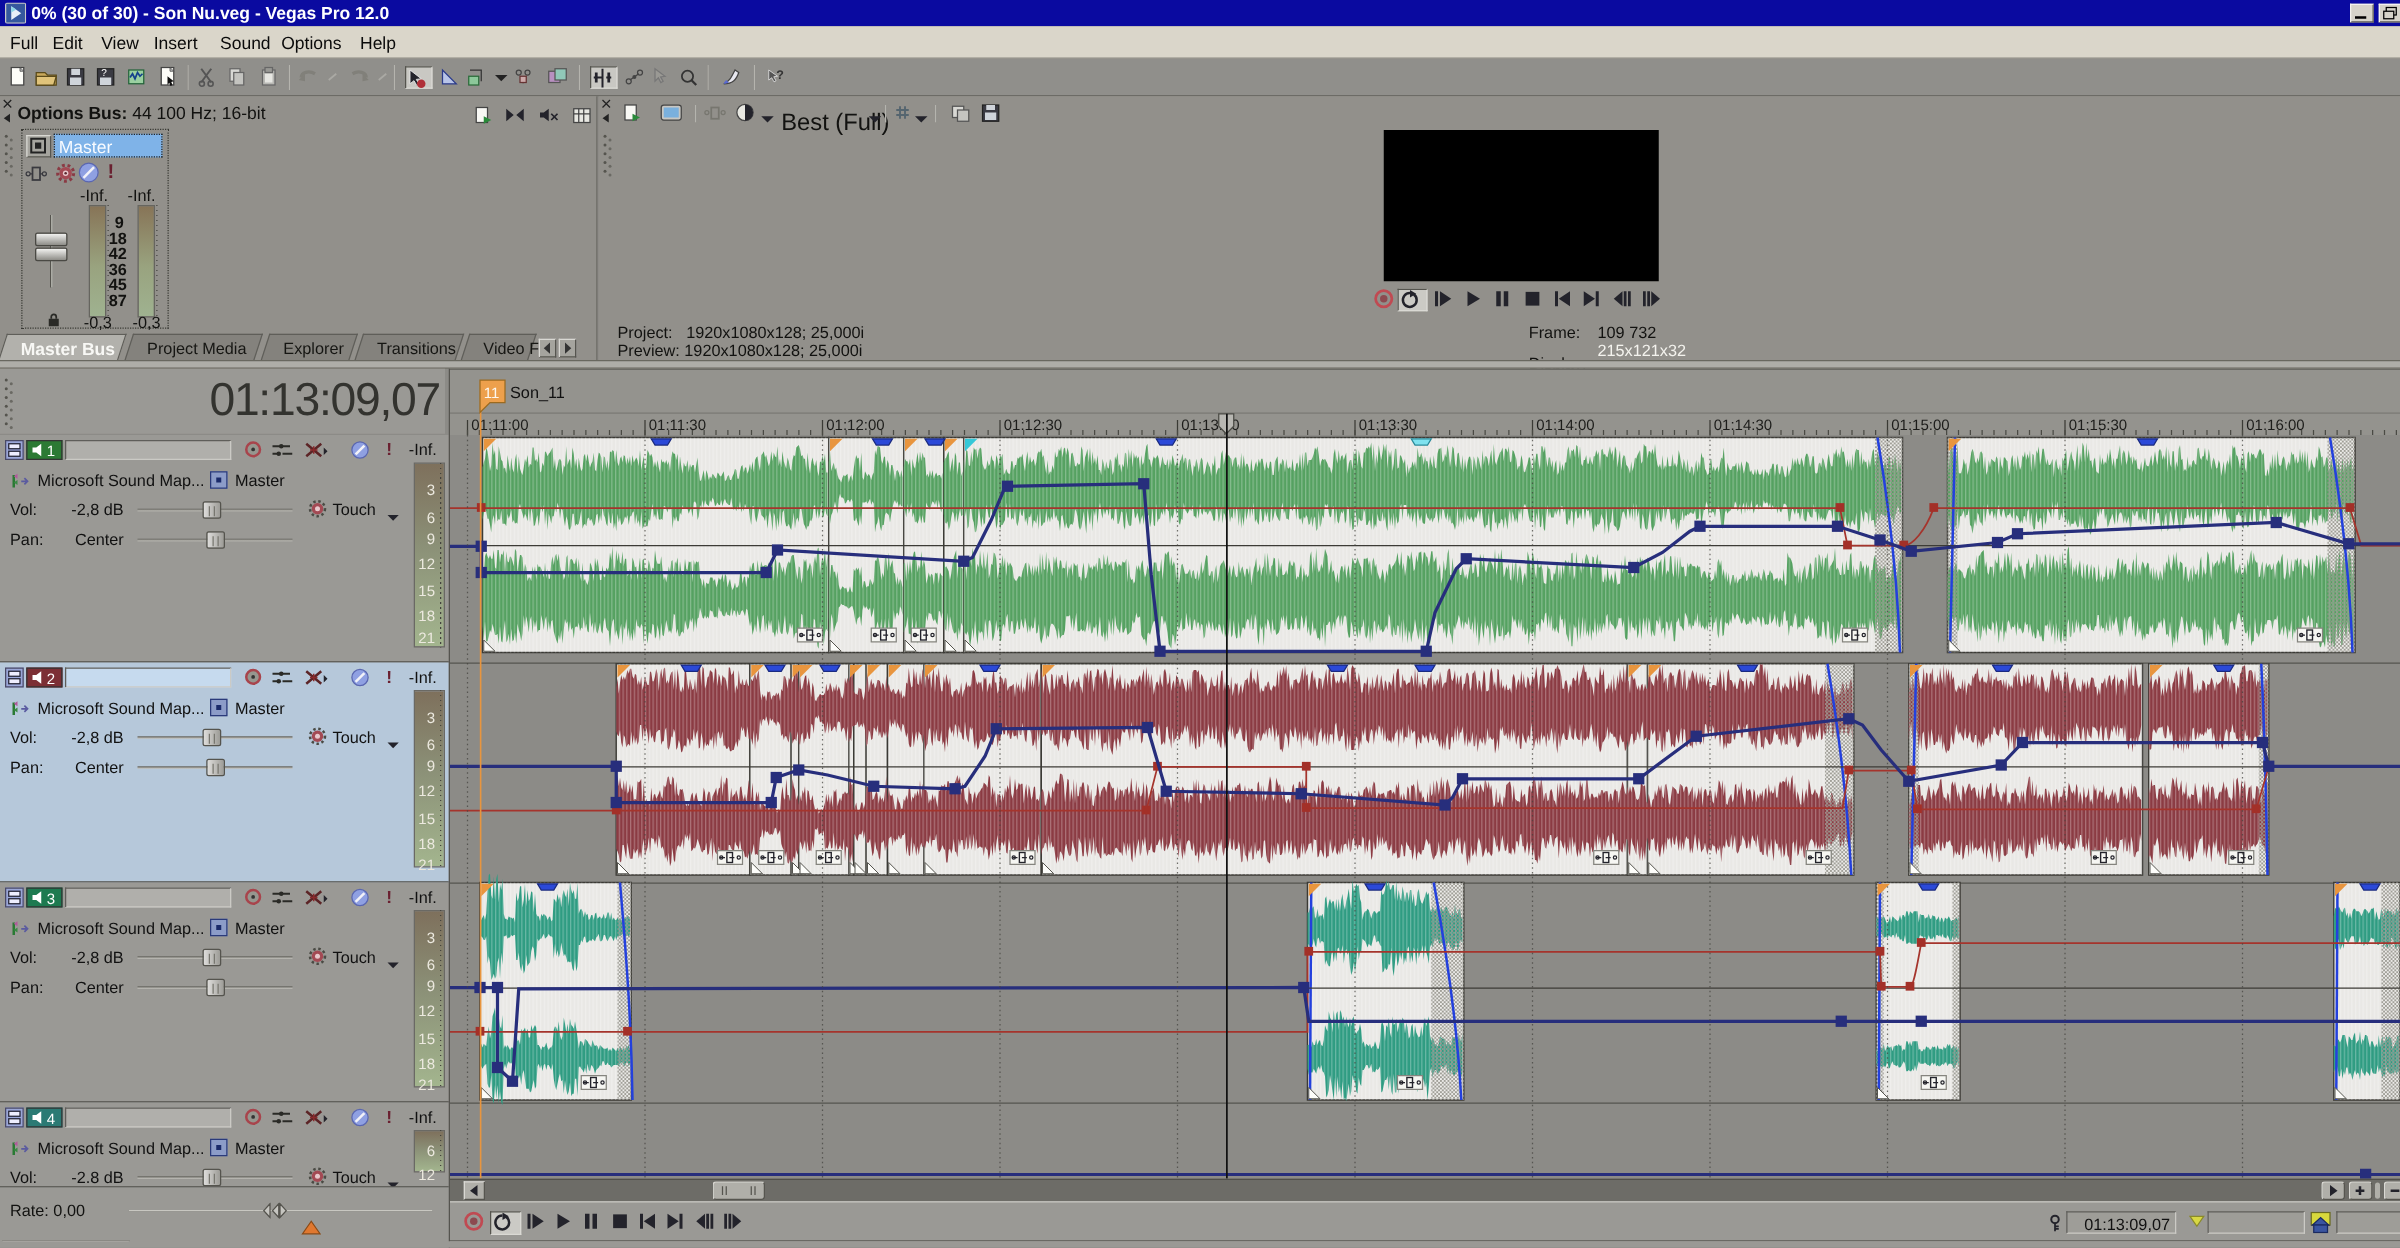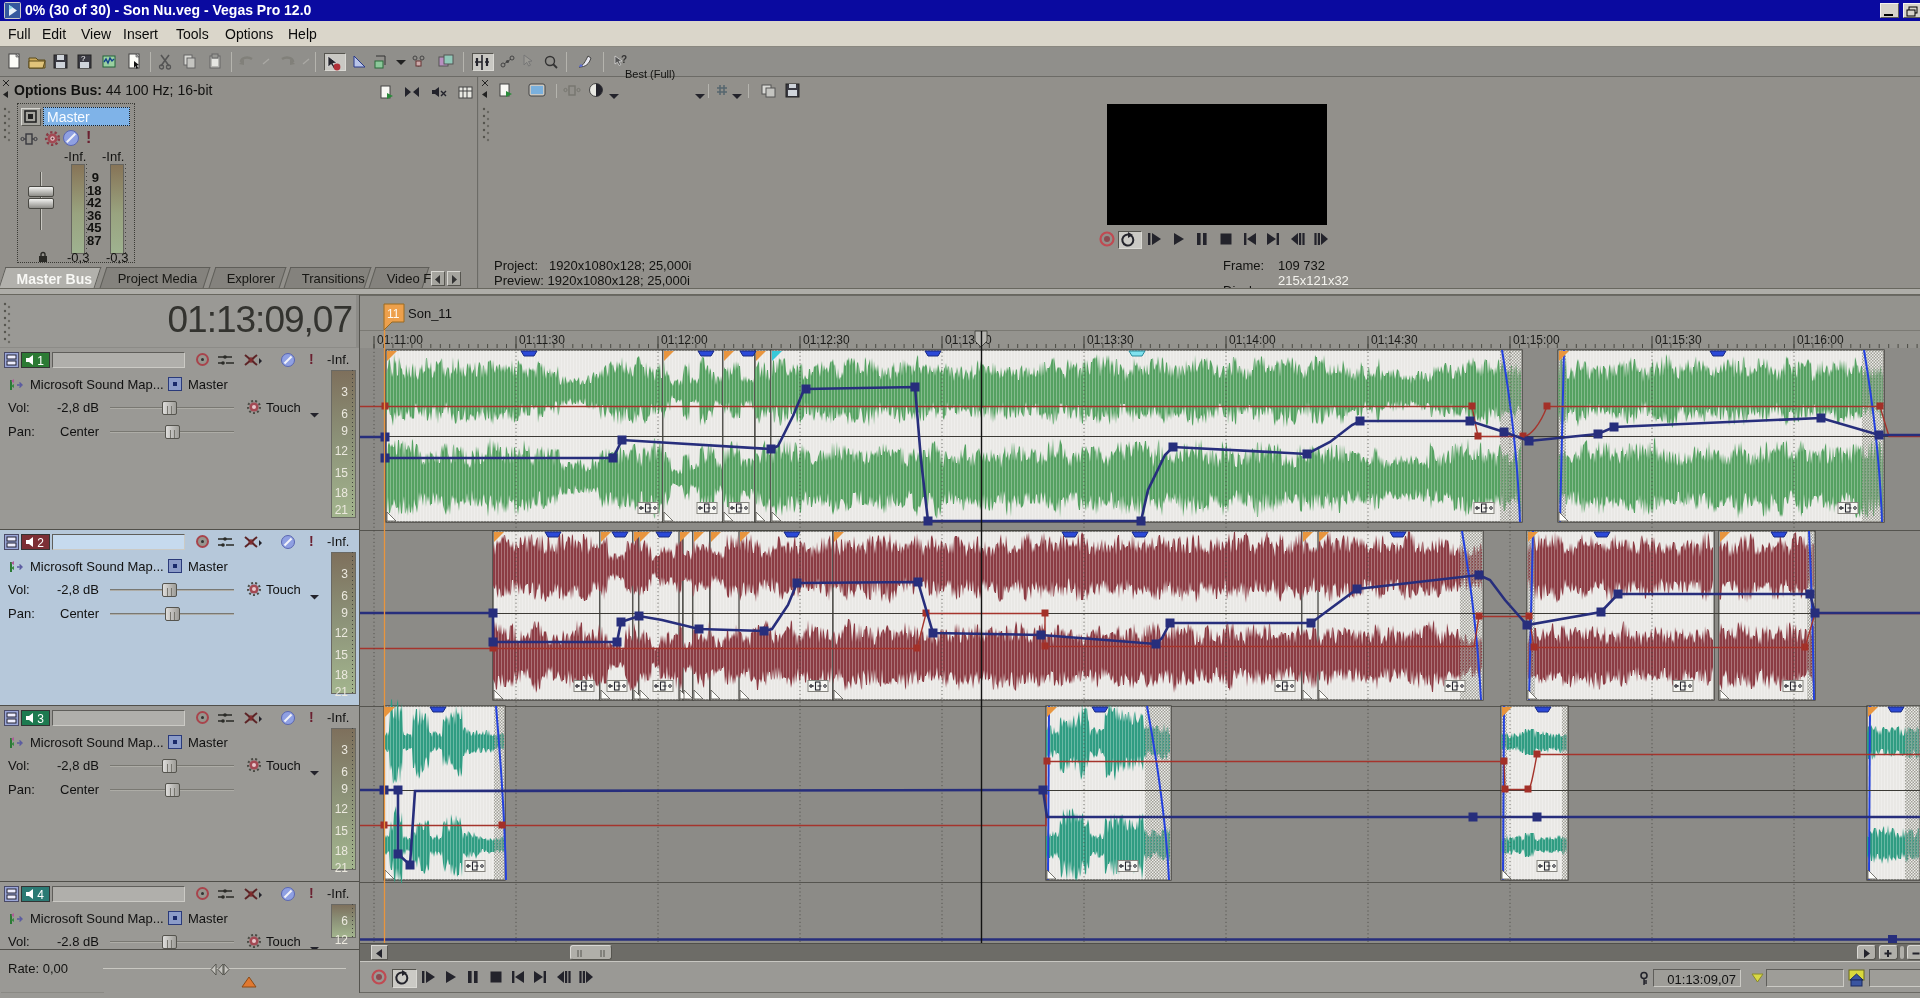--- a/index.html
+++ b/index.html
@@ -51,21 +51,21 @@
 <div class="wbtn" style="left:1903px"><svg width="17" height="13">
         <rect x="5" y="2" width="8" height="6" fill="none" stroke="#000"></rect>
         <rect x="3" y="5" width="8" height="6" fill="#d6d3ca" stroke="#000"></rect>
       </svg></div>
 </div>
 <div id="menubar">
 <span style="left:8px">Full</span>
 <span style="left:42px">Edit</span>
 <span style="left:81px">View</span>
 <span style="left:123px">Insert</span>
-<span style="left:176px">Tools</span>
+<span style="left:176px">Sound</span>
 <span style="left:225px">Options</span>
 <span style="left:288px">Help</span>
 </div>
 <div id="toolbar"></div>
 <div class="tbi" style="left:6px;width:18px;"><svg width="18" height="18" viewBox="0 0 18 18">
       <rect x="3" y="1" width="10" height="14" fill="#fdfdf8" stroke="#444"></rect>
       <path d="M10 1l3 3h-3z" fill="#bbb" stroke="#444" stroke-width=".6"></path>
     </svg></div>
 <div class="tbi" style="left:28px;width:18px;"><svg width="18" height="18" viewBox="0 0 18 18">
       <path d="M1 5h7l2 2h7v8H1z" fill="#c9a95c" stroke="#5a4a1a"></path>
@@ -289,21 +289,21 @@
       <circle cx="2.5" cy="6" r="1.6" fill="none" stroke="#77766f"></circle>
       <circle cx="15.5" cy="6" r="1.6" fill="none" stroke="#77766f"></circle>
     </svg></div>
 <div class="abs" style="left:588px;top:82px"><svg width="18" height="17">
       <circle cx="8" cy="8" r="6.5" fill="#e8e8e2" stroke="#444"></circle>
       <path d="M8 1.5a6.5 6.5 0 010 13z" fill="#23232b"></path>
     </svg></div>
 <div class="abs" style="left:608px;top:87px"><svg width="12" height="8">
       <path d="M1 1l5 5 5-5z" fill="#23232b"></path>
     </svg></div>
-<span class="statxt" style="left:625px;top:68px;font-size:11px">Best (Full)</span>
+<span class="statxt" style="left:625px;top:88px;font-size:19px">Best (Full)</span>
 <div class="abs" style="left:694px;top:87px"><svg width="12" height="8">
       <path d="M1 1l5 5 5-5z" fill="#23232b"></path>
     </svg></div>
 <div class="tsep" style="left:708px;top:84px;height:14px"></div>
 <div class="abs" style="left:714px;top:83px"><svg width="16" height="15">
       <path d="M3 5h10M3 9h10M6 2v10M10 2v10" stroke="#55656f" stroke-width="1.5"></path>
     </svg></div>
 <div class="abs" style="left:731px;top:87px"><svg width="12" height="8">
       <path d="M1 1l5 5 5-5z" fill="#23232b"></path>
     </svg></div>

